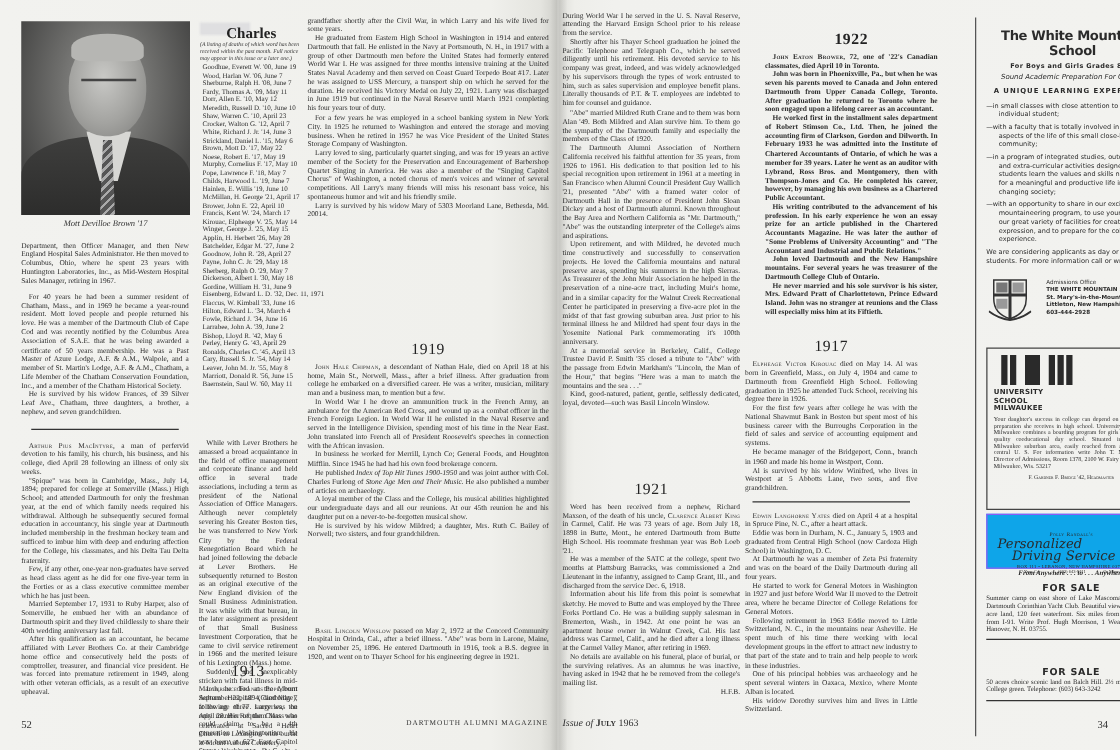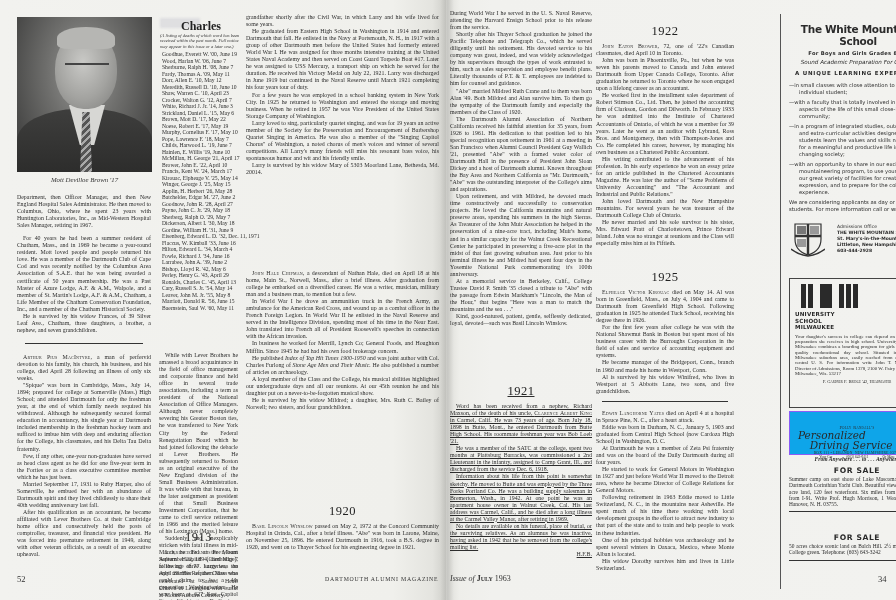--- a/index.html
+++ b/index.html
@@ -165,70 +165,70 @@
 
     <div class="col" style="left:246px; top:14px; width:193px;">
       <p class="noindent">grandfather shortly after the Civil War, in which Larry and his wife lived for some years.</p>
       <p>He graduated from Eastern High School in Washington in 1914 and entered Dartmouth that fall. He enlisted in the Navy at Portsmouth, N. H., in 1917 with a group of other Dartmouth men before the United States had formerly entered World War I. He was assigned for three months intensive training at the United States Naval Academy and then served on Coast Guard Torpedo Boat #17. Later he was assigned to USS Mercury, a transport ship on which he served for the duration. He received his Victory Medal on July 22, 1921. Larry was discharged in June 1919 but continued in the Naval Reserve until March 1921 completing his four years tour of duty.</p>
       <p>For a few years he was employed in a school banking system in New York City. In 1925 he returned to Washington and entered the storage and moving business. When he retired in 1957 he was Vice President of the United States Storage Company of Washington.</p>
       <p>Larry loved to sing, particularly quartet singing, and was for 19 years an active member of the Society for the Preservation and Encouragement of Barbershop Quartet Singing in America. He was also a member of the "Singing Capitol Chorus" of Washington, a noted chorus of men's voices and winner of several competitions. All Larry's many friends will miss his resonant bass voice, his spontaneous humor and wit and his friendly smile.</p>
       <p>Larry is survived by his widow Mary of 5303 Moorland Lane, Bethesda, Md. 20014.</p>
     </div>
 
     <div class="col" style="left:246px; top:270px; width:193px;">
+      <div class="year-head">1919</div>
       <p><span class="smallcaps">John Hale Chipman,</span><span> a descendant of Nathan Hale, died on April 18 at his home, Main St., Norwell, Mass., after a brief illness. After graduation from college he embarked on a diversified career. He was a writer, musician, military man and a business man, to mention but a few.</span></p>
       <p>In World War I he drove an ammunition truck in the French Army, an ambulance for the American Red Cross, and wound up as a combat officer in the French Foreign Legion. In World War II he enlisted in the Naval Reserve and served in the Intelligence Division, spending most of his time in the Near East. John translated into French all of President Roosevelt's speeches in connection with the African invasion.</p>
       <p>In business he worked for Merrill, Lynch Co; General Foods, and Houghton Mifflin. Since 1945 he had had his own food brokerage concern.</p>
       <p><span>He published </span><i>Index of Top Hit Tunes 1900-1950</i><span> and was joint author with Col. Charles Furlong of </span><i>Stone Age Men and Their Music.</i><span> He also published a number of articles on archaeology.</span></p>
       <p>A loyal member of the Class and the College, his musical abilities highlighted our undergraduate days and all our reunions. At our 45th reunion he and his daughter put on a never-to-be-forgotten musical show.</p>
       <p>He is survived by his widow Mildred; a daughter, Mrs. Ruth C. Bailey of Norwell; two sisters, and four grandchildren.</p>
     </div>
 
     <div class="col" style="left:246px; top:502px; width:193px;">
-      <div class="year-head">1920</div>
       <p><span class="smallcaps">Basil Lincoln Winslow</span><span> passed on May 2, 1972 at the Concord Community Hospital in Orinda, Cal., after a brief illness. "Abe" was born in Larone, Maine, on November 25, 1896. He entered Dartmouth in 1916, took a B.S. degree in 1920, and went on to Thayer School for his engineering degree in 1921.</span></p>
     </div>
 
     <div class="folio" style="left:17px; top:574px;">52</div>
     <div class="footer-mag" style="left:325px; top:576px;">DARTMOUTH ALUMNI MAGAZINE</div>
   </div>
 
   <div class="page page-right">
 
     <div class="col" style="left:4px; top:10px; width:142px;">
       <p class="noindent">During World War I he served in the U. S. Naval Reserve, attending the Harvard Ensign School prior to his release from the service.</p>
       <p>Shortly after his Thayer School graduation he joined the Pacific Telephone and Telegraph Co., which he served diligently until his retirement. His devoted service to his company was great, indeed, and was widely acknowledged by his supervisors through the types of work entrusted to him, such as sales supervision and employee benefit plans. Literally thousands of P.T. &amp; T. employees are indebted to him for counsel and guidance.</p>
       <p>"Abe" married Mildred Ruth Crane and to them was born Alan '49. Both Mildred and Alan survive him. To them go the sympathy of the Dartmouth family and especially the members of the Class of 1920.</p>
       <p>The Dartmouth Alumni Association of Northern California received his faithful attention for 35 years, from 1926 to 1961. His dedication to that position led to his special recognition upon retirement in 1961 at a meeting in San Francisco when Alumni Council President Guy Wallich '21, presented "Abe" with a framed water color of Dartmouth Hall in the presence of President John Sloan Dickey and a host of Dartmouth alumni. Known throughout the Bay Area and Northern California as "Mr. Dartmouth," "Abe" was the outstanding interpreter of the College's aims and aspirations.</p>
       <p>Upon retirement, and with Mildred, he devoted much time constructively and successfully to conservation projects. He loved the California mountains and natural preserve areas, spending his summers in the high Sierras. As Treasurer of the John Muir Association he helped in the preservation of a nine-acre tract, including Muir's home, and in a similar capacity for the Walnut Creek Recreational Center he participated in preserving a five-acre plot in the midst of that fast growing suburban area. Just prior to his terminal illness he and Mildred had spent four days in the Yosemite National Park commemorating it's 100th anniversary.</p>
       <p>At a memorial service in Berkeley, Calif., College Trustee David P. Smith '35 closed a tribute to "Abe" with the passage from Edwin Markham's "Lincoln, the Man of the Hour," that begins "Here was a man to match the mountains and the sea . . ."</p>
       <p>Kind, good-natured, patient, gentle, selflessly dedicated, loyal, devoted—such was Basil Lincoln Winslow.</p>
     </div>
 
-    <div class="col" style="left:4px; top:382px; width:142px;text-decoration:underline;">
+    <div class="col" style="left:4px; top:382px; width:142px;">
       <div class="year-head">1921</div>
       <p><span>Word has been received from a nephew, Richard Maxson, of the death of his uncle, </span><span class="smallcaps">Clarence Albert King</span><span> in Carmel, Calif. He was 73 years of age. Born July 18, 1898 in Butte, Mont., he entered Dartmouth from Butte High School. His roommate freshman year was Bob Loeb '21.</span></p>
       <p>He was a member of the SATC at the college, spent two months at Plattsburg Barracks, was commissioned a 2nd Lieutenant in the infantry, assigned to Camp Grant, Ill., and discharged from the service Dec. 6, 1918.</p>
       <p>Information about his life from this point is somewhat sketchy. He moved to Butte and was employed by the Three Forks Portland Co. He was a building supply salesman in Bremerton, Wash., in 1942. At one point he was an apartment house owner in Walnut Creek, Cal. His last address was Carmel, Calif., and he died after a long illness at the Carmel Valley Manor, after retiring in 1969.</p>
       <p>No details are available on his funeral, place of burial, or the surviving relatives. As an alumnus he was inactive, having asked in 1942 that he be removed from the college's mailing list.</p>
       <div class="sig">H.F.B.</div>
     </div>
 
-    <div class="col" style="left:150px; top:22px; width:138px;">
+    <div class="col" style="left:166px; top:22px; width:138px;font-weight:bold;">
       <div class="year-head">1922</div>
       <p><span class="smallcaps">John Eaton Brower,</span><span> 72, one of '22's Canadian classmates, died April 10 in Toronto.</span></p>
       <p>John was born in Phoenixville, Pa., but when he was seven his parents moved to Canada and John entered Dartmouth from Upper Canada College, Toronto. After graduation he returned to Toronto where he soon engaged upon a lifelong career as an accountant.</p>
       <p>He worked first in the installment sales department of Robert Stimson Co., Ltd. Then, he joined the accounting firm of Clarkson, Gordon and Dilworth. In February 1933 he was admitted into the Institute of Chartered Accountants of Ontario, of which he was a member for 39 years. Later he went as an auditor with Lybrand, Ross Bros. and Montgomery, then with Thompson-Jones and Co. He completed his career, however, by managing his own business as a Chartered Public Accountant.</p>
       <p>His writing contributed to the advancement of his profession. In his early experience he won an essay prize for an article published in the Chartered Accountants Magazine. He was later the author of "Some Problems of University Accounting" and "The Accountant and Industrial and Public Relations."</p>
       <p>John loved Dartmouth and the New Hampshire mountains. For several years he was treasurer of the Dartmouth College Club of Ontario.</p>
       <p>He never married and his sole survivor is his sister, Mrs. Edward Pratt of Charlottetown, Prince Edward Island. John was no stranger at reunions and the Class will especially miss him at its Fiftieth.</p>
     </div>
 
     <div class="col" style="left:150px; top:268px; width:138px;">
-      <div class="year-head">1925</div>
+      <div class="year-head">1917</div>
       <p><span class="smallcaps">Elpheage Victor Kirouac</span><span> died on May 14. Al was born in Greenfield, Mass., on July 4, 1904 and came to Dartmouth from Greenfield High School. Following graduation in 1925 he attended Tuck School, receiving his degree there in 1926.</span></p>
       <p>For the first few years after college he was with the National Shawmut Bank in Boston but spent most of his business career with the Burroughs Corporation in the field of sales and service of accounting equipment and systems.</p>
       <p>He became manager of the Bridgeport, Conn., branch in 1960 and made his home in Westport, Conn.</p>
       <p>Al is survived by his widow Winifred, who lives in Westport at 5 Abbotts Lane, two sons, and five grandchildren.</p>
       <div class="rule" style="margin:6px 6px 8px 6px;"></div>
       <p><span class="smallcaps">Edwin Langhorne Yates</span><span> died on April 4 at a hospital in Spruce Pine, N. C., after a heart attack.</span></p>
       <p>Eddie was born in Durham, N. C., January 5, 1903 and graduated from Central High School (now Cardoza High School) in Washington, D. C.</p>
       <p>At Dartmouth he was a member of Zeta Psi fraternity and was on the board of the Daily Dartmouth during all four years.</p>
       <p>He started to work for General Motors in Washington in 1927 and just before World War II moved to the Detroit area, where he became Director of College Relations for General Motors.</p>
       <p>Following retirement in 1963 Eddie moved to Little Switzerland, N. C., in the mountains near Asheville. He spent much of his time there working with local development groups in the effort to attract new industry to that part of the state and to train and help people to work in these industries.</p>

